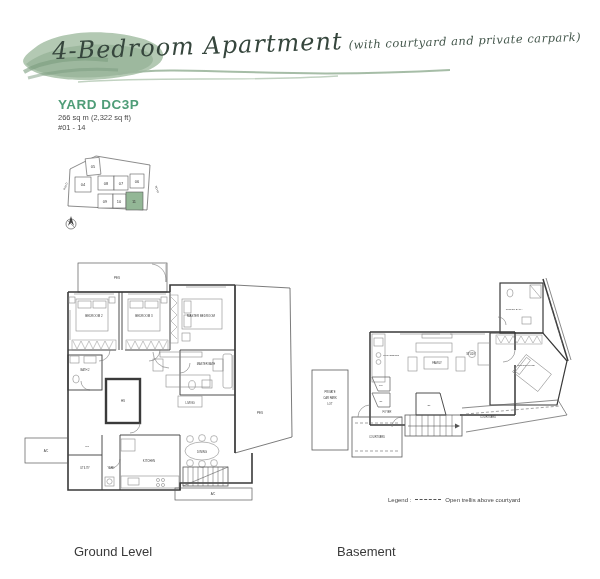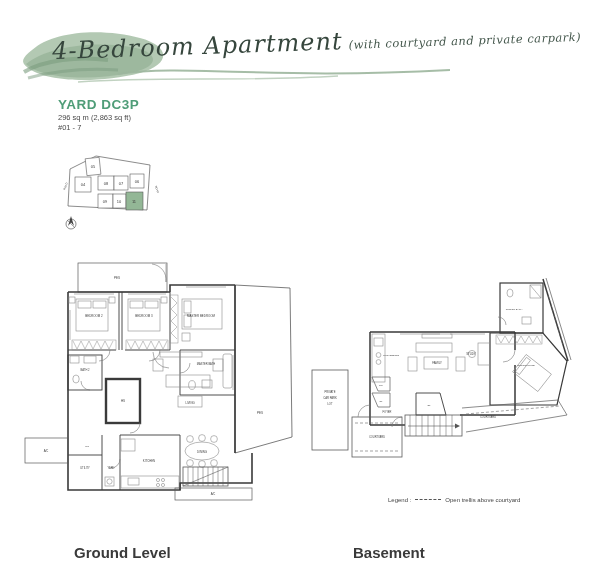--- a/index.html
+++ b/index.html
@@ -9,23 +9,23 @@
   
   #title-script{left:52px;top:28px;font-family:"DejaVu Serif",serif;font-style:italic;
         font-size:24px;color:#36463d;transform:rotate(-2deg);white-space:nowrap;letter-spacing:1px;}
   #title-sub{font-family:"DejaVu Serif",serif;font-style:italic;font-size:11.5px;
         color:#43564b;letter-spacing:.5px;margin-left:6px;}
   
   #unit-type{left:58px;top:97px;font-size:13.5px;font-weight:bold;color:#4f9d78;letter-spacing:.5px;}
   #unit-area{left:58px;top:113px;font-size:7.5px;color:#4a4a4a;}
   #unit-stack{left:58px;top:123px;font-size:7.5px;color:#4a4a4a;}
   
-  .plan-caption{font-size:15px;color:#3a3a3a;font-weight:bold;}
+  .plan-caption{font-size:13px;color:#3a3a3a;}
   #caption-ground{left:74px;top:544px;}
-  #caption-basement{left:313px;top:544px;padding-left:40px;}
+  #caption-basement{left:297px;top:544px;padding-left:40px;}
   #legend{left:388px;top:497px;font-size:6px;color:#444;white-space:nowrap;}
   #legend .dashes{display:inline-block;width:26px;border-top:1px dashed #555;
         vertical-align:middle;margin:0 4px 2px 4px;}
   
   svg{overflow:visible;}
   svg text{font-family:"Liberation Sans",sans-serif;fill:#3c3c3c;}
   .wall{stroke:#3a3a3a;fill:none;}
   .thin{stroke:#5a5a5a;fill:none;}
   .furn{stroke:#8a8a8a;fill:none;}
   .door{stroke:#777;fill:none;}
@@ -42,22 +42,22 @@
     <path d="M6,52 C26,40 60,36 90,40" stroke="#7b9c7f" stroke-width="4" fill="none" opacity="0.6"></path>
     <path d="M10,58 C40,50 70,48 100,50" stroke="#7b9c7f" stroke-width="3" fill="none" opacity="0.5"></path>
     <path d="M100,54 C170,44 250,60 432,50" stroke="#9cb69d" stroke-width="2" fill="none" opacity="0.9"></path>
     <path d="M60,62 C140,56 220,62 320,56" stroke="#a6bfa6" stroke-width="1.4" fill="none" opacity="0.7"></path>
   </svg>
   <div class="abs" id="title-script">
     <span>4-Bedroom Apartment</span><span id="title-sub">(with courtyard and private carpark)</span>
   </div>
 
   <div class="abs" id="unit-type">YARD DC3P</div>
-  <div class="abs" id="unit-area">296 sq m (2,863 sq ft)</div>
-  <div class="abs" id="unit-stack">#01 - 7</div>
+  <div class="abs" id="unit-area">266 sq m (2,322 sq ft)</div>
+  <div class="abs" id="unit-stack">#01 - 14</div>
 
   <svg class="abs" style="left:58px;top:150px;" width="104" height="86" viewBox="0 0 104 86">
     <polygon class="thin" points="12,19 38,6 92,15 89,60 10,56" stroke-width="0.7"></polygon>
 
     <g stroke="#5a5a5a" stroke-width="0.6" fill="#fff">
       <rect x="28" y="8" width="14" height="17" transform="rotate(-6 35 16)"></rect>
       <rect x="17" y="27" width="16" height="15"></rect>
       <rect x="40" y="26" width="16" height="14"></rect>
       <rect x="56" y="26" width="14" height="14"></rect>
       <rect x="72" y="24" width="14" height="14"></rect>

